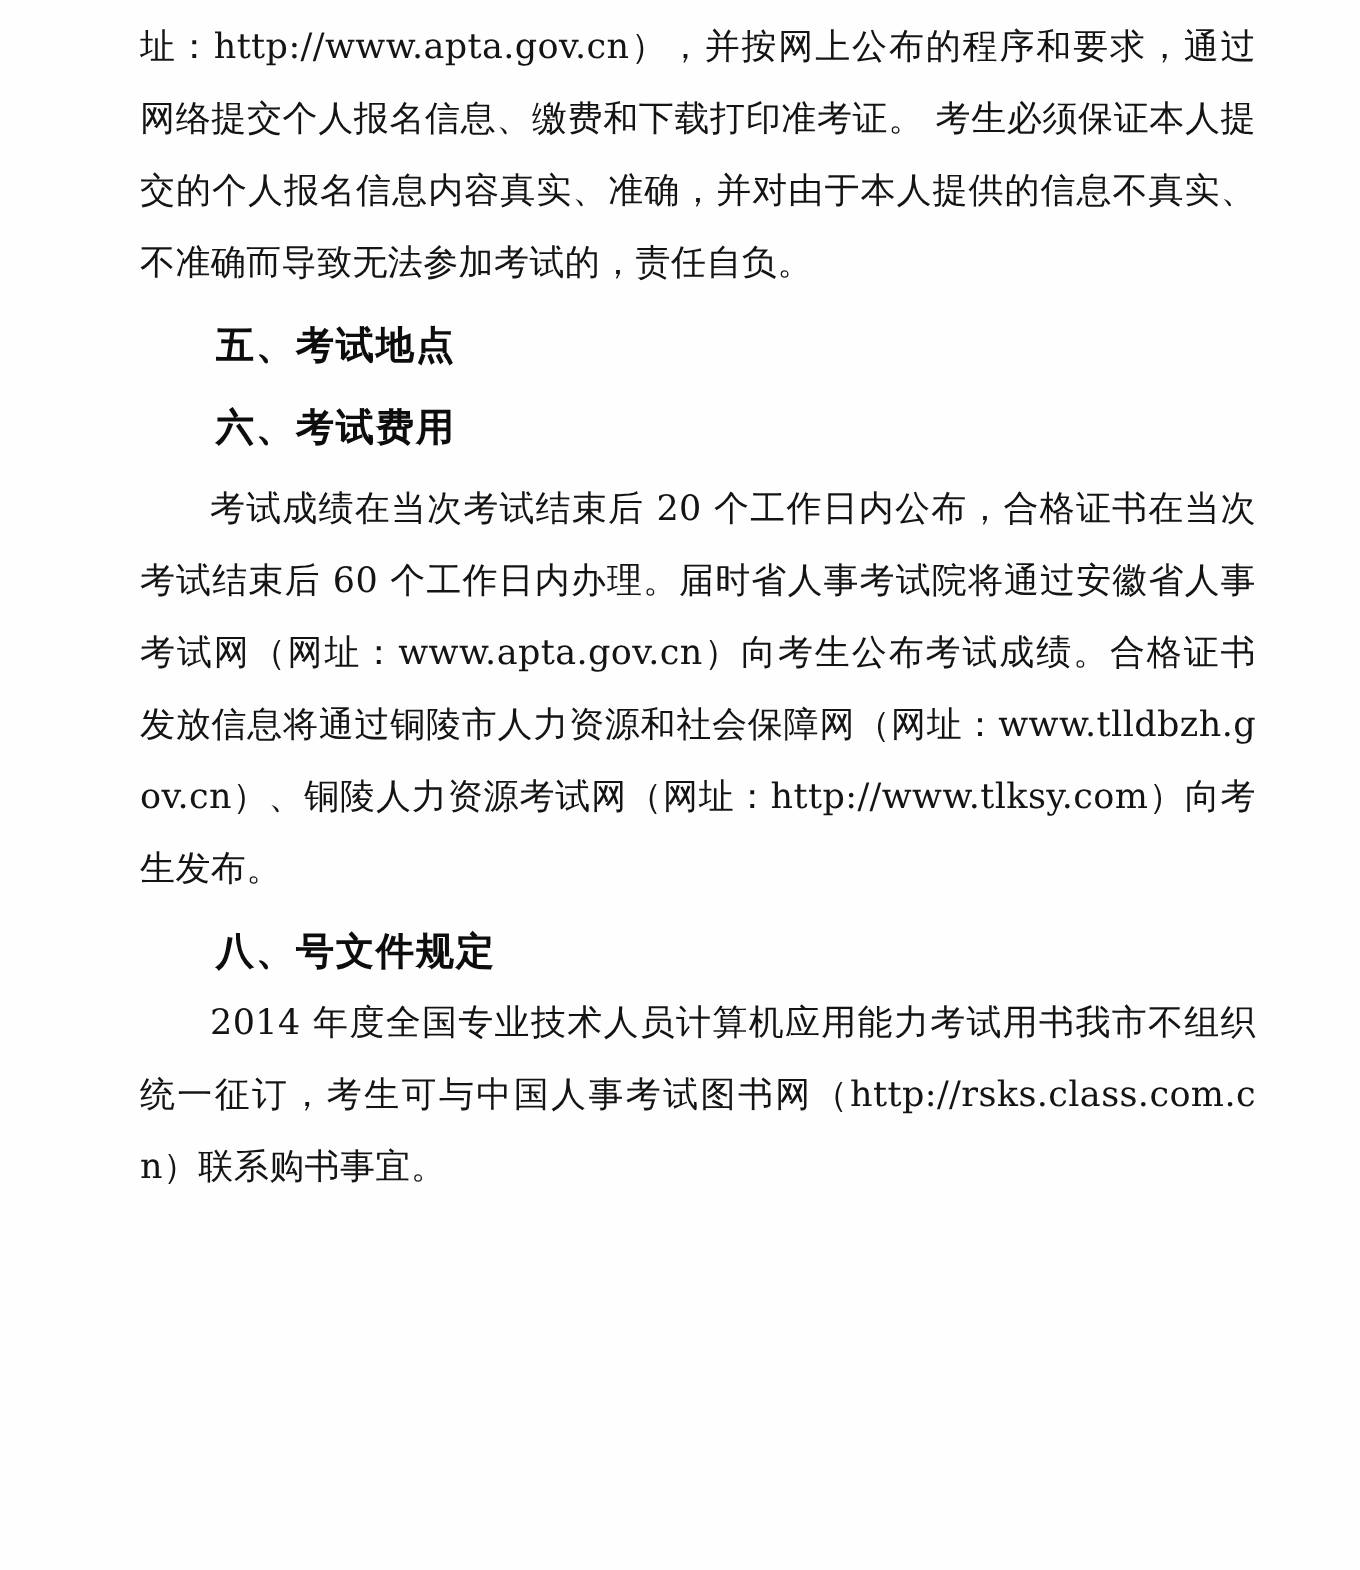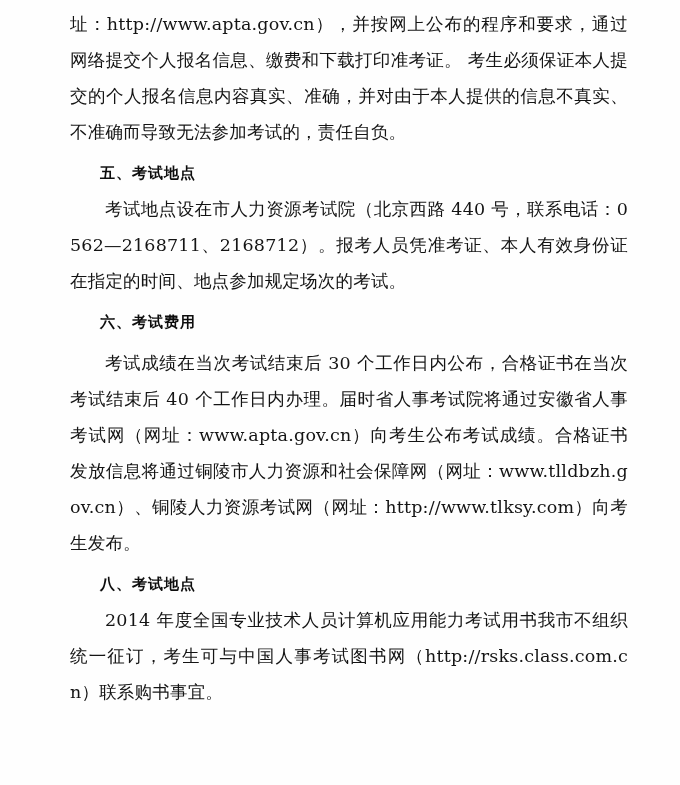--- a/index.html
+++ b/index.html
@@ -29,21 +29,21 @@
     text-justify: inter-ideograph;
     letter-spacing: 0.2px;
     margin: 0;
     color: #141414;
     word-break: break-all;
   }
   .indent {
     text-indent: 2em;
   }
   .heading {
-    font-size: 15px;
+    font-size: 19px;
     line-height: 36px;
     font-weight: bold;
     text-indent: 2em;
     margin: 0;
     color: #0d0d0d;
     letter-spacing: 1px;
     font-family: "DejaVu Sans", "Liberation Sans", sans-serif;
   }
   .gap {
     height: 5px;
@@ -56,31 +56,30 @@
 <body>
 
 <div class="page">
 
   <p class="para continued">址：http://www.apta.gov.cn），并按网上公布的程序和要求，通过网络提交个人报名信息、缴费和下载打印准考证。 考生必须保证本人提交的个人报名信息内容真实、准确，并对由于本人提供的信息不真实、不准确而导致无法参加考试的，责任自负。</p>
 
   <div class="gap"></div>
 
   <h2 class="heading">五、考试地点</h2>
 
-  <p class="para indent">考试地点设在市人力资源考试院（北京西路 440 号，联系电话：0562—2168711、2168712）。报考人员凭准考证、本人有效身份证在指定的时间、地点参加规定场次的考试。</p>
 
   <div class="gap"></div>
 
   <h2 class="heading">六、考试费用</h2>
 
 
   <div class="gap"></div>
 
 
-  <p class="para indent">考试成绩在当次考试结束后 30 个工作日内公布，合格证书在当次考试结束后 40 个工作日内办理。届时省人事考试院将通过安徽省人事考试网（网址：www.apta.gov.cn）向考生公布考试成绩。合格证书发放信息将通过铜陵市人力资源和社会保障网（网址：www.tlldbzh.gov.cn）、铜陵人力资源考试网（网址：http://www.tlksy.com）向考生发布。</p>
+  <p class="para indent">考试成绩在当次考试结束后 20 个工作日内公布，合格证书在当次考试结束后 60 个工作日内办理。届时省人事考试院将通过安徽省人事考试网（网址：www.apta.gov.cn）向考生公布考试成绩。合格证书发放信息将通过铜陵市人力资源和社会保障网（网址：www.tlldbzh.gov.cn）、铜陵人力资源考试网（网址：http://www.tlksy.com）向考生发布。</p>
 
   <div class="gap"></div>
 
-  <h2 class="heading">八、考试地点</h2>
+  <h2 class="heading">八、号文件规定</h2>
 
   <p class="para indent">2014 年度全国专业技术人员计算机应用能力考试用书我市不组织统一征订，考生可与中国人事考试图书网（http://rsks.class.com.cn）联系购书事宜。</p>
 
 </div>
 
 </body></html>

